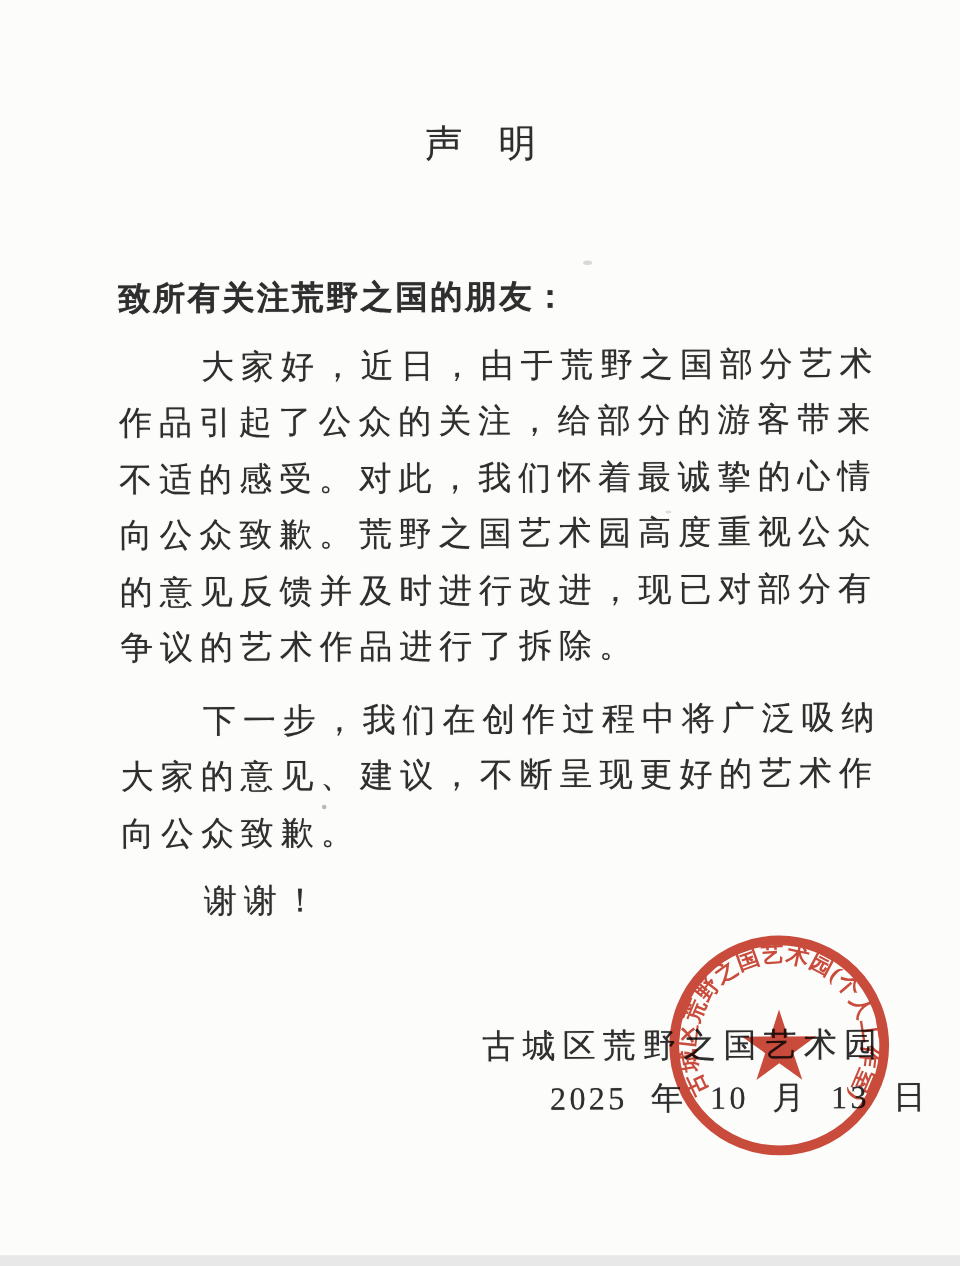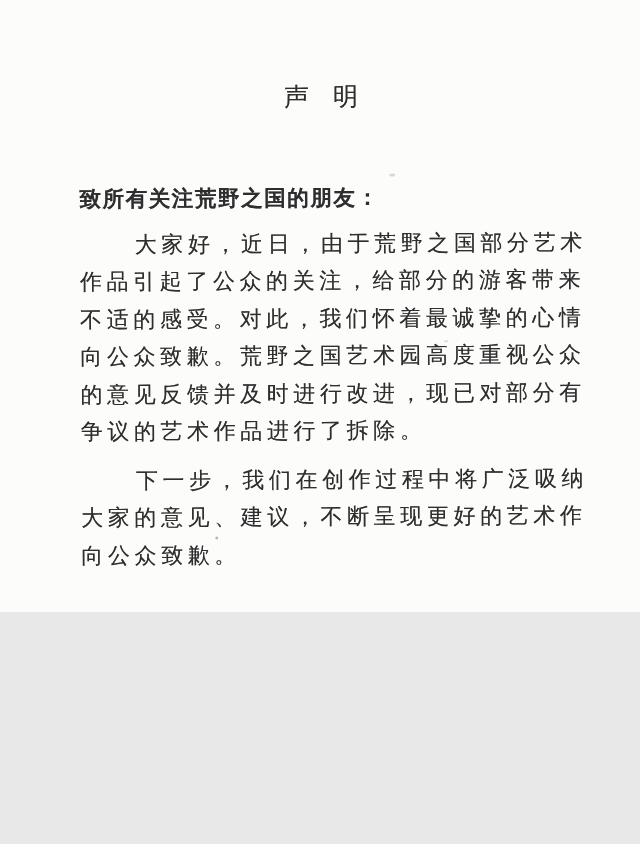--- a/index.html
+++ b/index.html
@@ -1,17 +1,17 @@
 <!DOCTYPE html>
 <html style="--paper: #fcfcfb; --ink: #2e2e2e; --seal-red: #c43b2a;"><head>
 <meta charset="utf-8">
 <style>
   html,body{margin:0;padding:0;background:#e8e8e8;}
   .page{
-    position:relative;width:640px;height:612px;margin:0 auto;
+    position:relative;width:640px;height:837px;margin:0 auto;
     background:var(--paper,#fcfcfb);overflow:hidden;
     font-family:"Liberation Serif","DejaVu Serif",serif;
   }
   .sheet{position:absolute;inset:0;transform:rotate(-0.3deg);transform-origin:50% 50%;}
   .txt{
     position:absolute;color:var(--ink,#2e2e2e);
     font-size:22px;line-height:38px;height:38px;white-space:nowrap;
     letter-spacing:4.6px;text-shadow:0 0 .5px rgba(46,46,46,.55);
   }
   .doc-title{
@@ -56,20 +56,21 @@
     <div class="txt m   l-p1-1">作品引起了公众的关注，给部分的游客带来</div>
     <div class="txt m   l-p1-2">不适的感受。对此，我们怀着最诚挚的心情</div>
     <div class="txt m   l-p1-3">向公众致歉。荒野之国艺术园高度重视公众</div>
     <div class="txt m   l-p1-4">的意见反馈并及时进行改进，现已对部分有</div>
     <div class="txt m   l-p1-5">争议的艺术作品进行了拆除。</div>
 
     <div class="txt ind l-p2-0">下一步，我们在创作过程中将广泛吸纳</div>
     <div class="txt m   l-p2-1">大家的意见、建议，不断呈现更好的艺术作</div>
     <div class="txt m   l-p2-2">向公众致歉。</div>
 
+    <div class="txt ind l-thanks">谢谢！</div>
 
     <div class="txt signature">古城区荒野之国艺术园</div>
 
     <div class="txt dateline">2025 年 10 月 13 日</div>
 
     <span class="speck speck-a"></span>
     <span class="speck speck-b"></span>
     <span class="speck speck-c"></span>
 
     <svg class="seal" viewBox="0 0 160 160">

